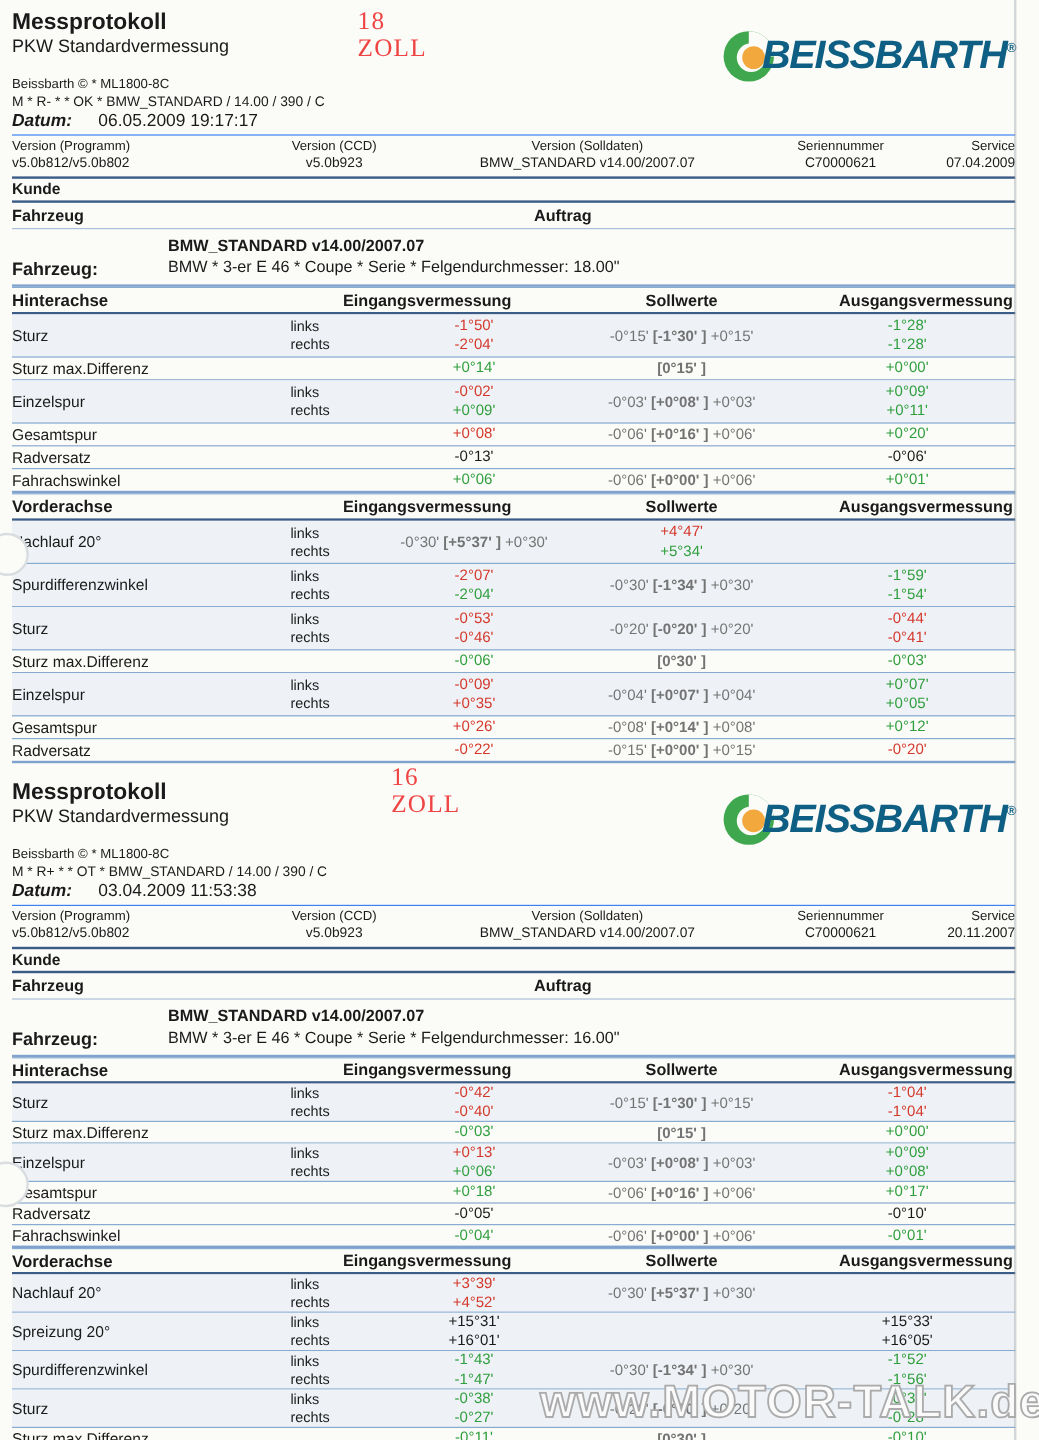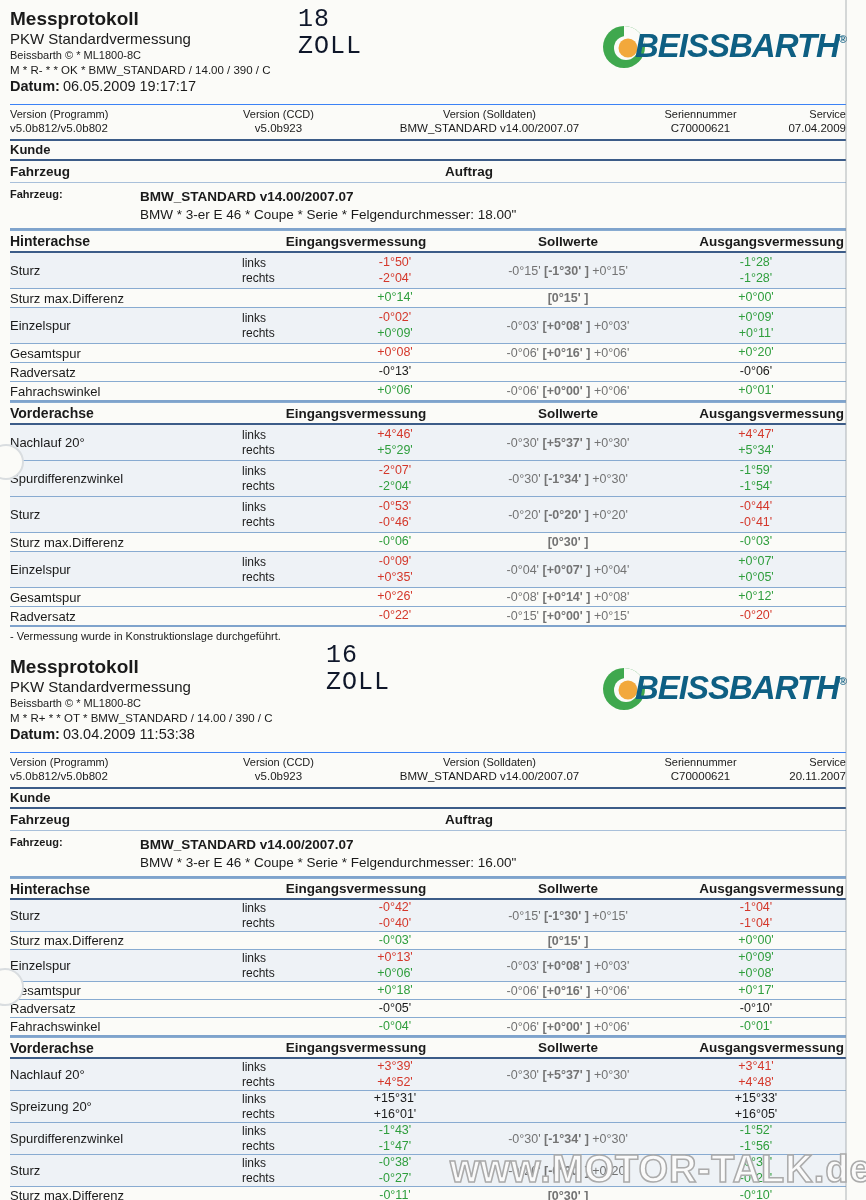--- a/index.html
+++ b/index.html
@@ -10,28 +10,28 @@
     -webkit-font-smoothing:antialiased;
   }
   .report{position:relative;padding:0 20px 0 10px;}
   .r18{padding-top:8px;}
   .r16{margin-top:14px;}
 
   
   .rep-head{position:relative;min-height:96px;}
   .h-title{font-size:19px;font-weight:bold;line-height:1.15;}
   .h-sub{font-size:15px;line-height:1.2;}
-  .h-line3{font-size:11px;line-height:1.25;margin-top:1px;}
+  .h-line3{font-size:11px;line-height:1.25;margin-top:16px;}
   .h-line4{font-size:11.5px;line-height:1.25;}
   .h-datum{font-size:14.5px;line-height:1.3;padding-bottom:1px;}
-  .h-datum b{margin-right:3px;}
+  .h-datum b{margin-right:22px;font-style:italic;}
   .zoll{
-    position:absolute;top:0;color:#0f172a;
-    font-family:Liberation Mono, monospace;
-    font-size:25px;line-height:1.08;letter-spacing:1px;
+    position:absolute;top:0;color:#ef4444;
+    font-family:Liberation Serif, serif;
+    font-size:21px;line-height:1.08;letter-spacing:1px;
   }
   .r18 .zoll{left:288px;top:-2px;}
   .r16 .zoll{left:316px;top:-14px;}
   .logo{position:absolute;right:0;display:flex;align-items:center;}
   .r18 .logo{top:12px;}
   .r16 .logo{top:6px;}
   .logo-icon{width:52px;height:52px;}
   .logo-text{
     font-size:33px;font-weight:bold;font-style:italic;color:#0e5f83;
     letter-spacing:-1px;margin-left:-16px;white-space:nowrap;
@@ -50,21 +50,21 @@
   .vval{font-size:11.5px;line-height:1.3;}
   .vc-left{text-align:left;}
   .vc-center{text-align:center;}
   .vc-right{text-align:right;}
 
   
   .kunde{font-size:13px;font-weight:bold;padding:1px 0 2px 0;border-bottom:2px solid #3c5c88;}
   .fa-row{position:relative;font-size:13.5px;font-weight:bold;padding:3px 0 3px 0;border-bottom:1px solid #a9c0da;}
   .auftrag{position:absolute;left:435px;top:3px;}
   .vehicle{display:flex;padding:5px 0 4px 0;border-bottom:2px solid #7fa3cc;}
-  .veh-lab{font-size:11px;font-weight:bold;width:130px;}
+  .veh-lab{font-size:15px;font-weight:bold;width:130px;margin-top:20px;}
   .veh-lines{font-size:13.5px;}
   .veh-l1{font-weight:bold;line-height:1.3;}
   .veh-l2{line-height:1.35;}
 
   
   .sec-head{
     display:grid;grid-template-columns:232px 228px 196px 1fr;
     align-items:center;font-weight:bold;font-size:13.5px;
     border-top:1px solid #88abd1;border-bottom:2px solid #3c5c88;
   }
@@ -280,24 +280,20 @@
       <div class="sh-soll">Sollwerte</div>
       <div class="sh-aus">Ausgangsvermessung</div>
     </div>
     <div class="rows">
         <div class="trow two shaded">
           <div class="c lab">Nachlauf 20°</div>
           <div class="c side">
             <div>links</div>
             <div>rechts</div>
           </div>
-          <div class="c ein val">
-            <div class="v red">+4°46'</div>
-            <div class="v green">+5°29'</div>
-          </div>
           <div class="c soll val">
             <div class="sollline"><span>-0°30' </span><b>[+5°37' ]</b><span> +0°30'</span></div>
           </div>
           <div class="c aus val">
             <div class="v red">+4°47'</div>
             <div class="v green">+5°34'</div>
           </div>
         </div>
         <div class="trow two shaded">
           <div class="c lab">Spurdifferenzwinkel</div>
@@ -388,21 +384,20 @@
           <div class="c soll val">
             <div class="sollline"><span>-0°15' </span><b>[+0°00' ]</b><span> +0°15'</span></div>
           </div>
           <div class="c aus val">
             <div class="v red">-0°20'</div>
           </div>
         </div>
       </div>
   </div>
 
-  <div class="footnote">- Vermessung wurde in Konstruktionslage durchgeführt.</div>
 </div>
 
 <div class="report r16">
   <div class="rep-head">
     <div class="h-title">Messprotokoll</div>
     <div class="h-sub">PKW Standardvermessung</div>
     <div class="h-line3">Beissbarth © * ML1800-8C</div>
     <div class="h-line4">M * R+ * * OT * BMW_STANDARD / 14.00 / 390 / C</div>
     <div class="h-datum"><b>Datum:</b><span>03.04.2009 11:53:38</span></div>
     <div class="zoll">
@@ -567,24 +562,20 @@
             <div>links</div>
             <div>rechts</div>
           </div>
           <div class="c ein val">
             <div class="v red">+3°39'</div>
             <div class="v red">+4°52'</div>
           </div>
           <div class="c soll val">
             <div class="sollline"><span>-0°30' </span><b>[+5°37' ]</b><span> +0°30'</span></div>
           </div>
-          <div class="c aus val">
-            <div class="v red">+3°41'</div>
-            <div class="v red">+4°48'</div>
-          </div>
         </div>
         <div class="trow two shaded">
           <div class="c lab">Spreizung 20°</div>
           <div class="c side">
             <div>links</div>
             <div>rechts</div>
           </div>
           <div class="c ein val">
             <div class="v black">+15°31'</div>
             <div class="v black">+16°01'</div>

